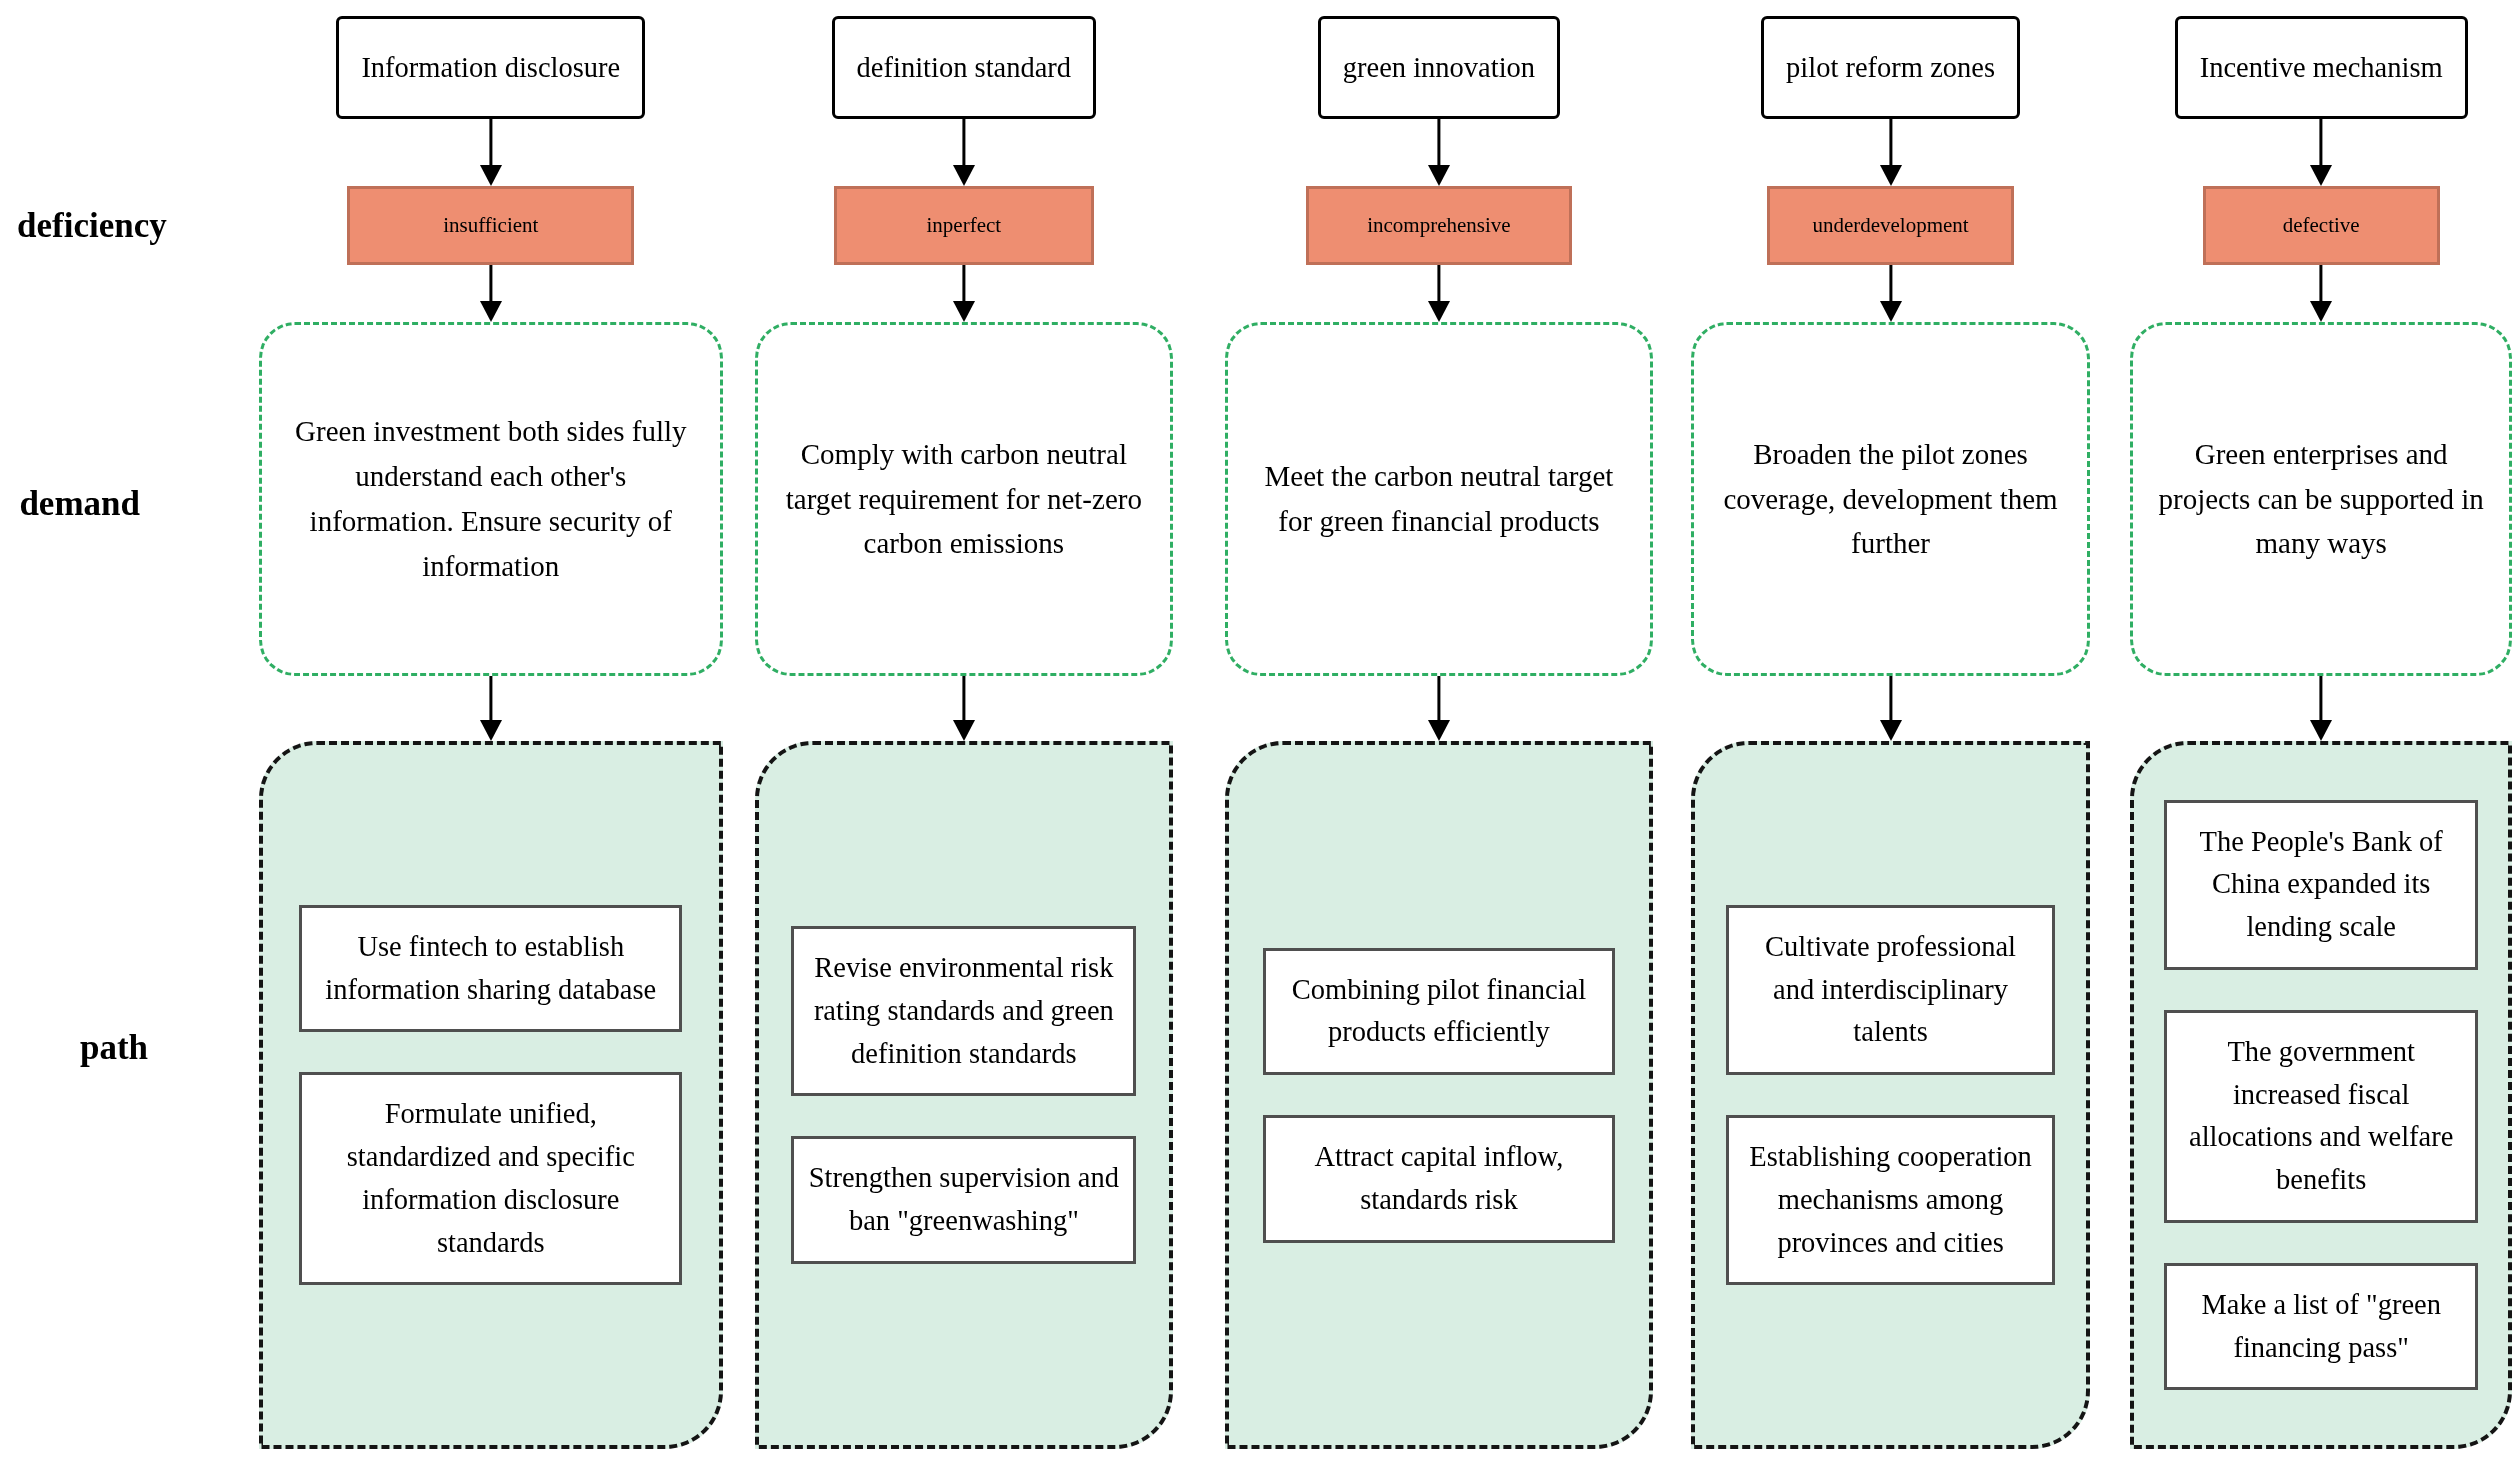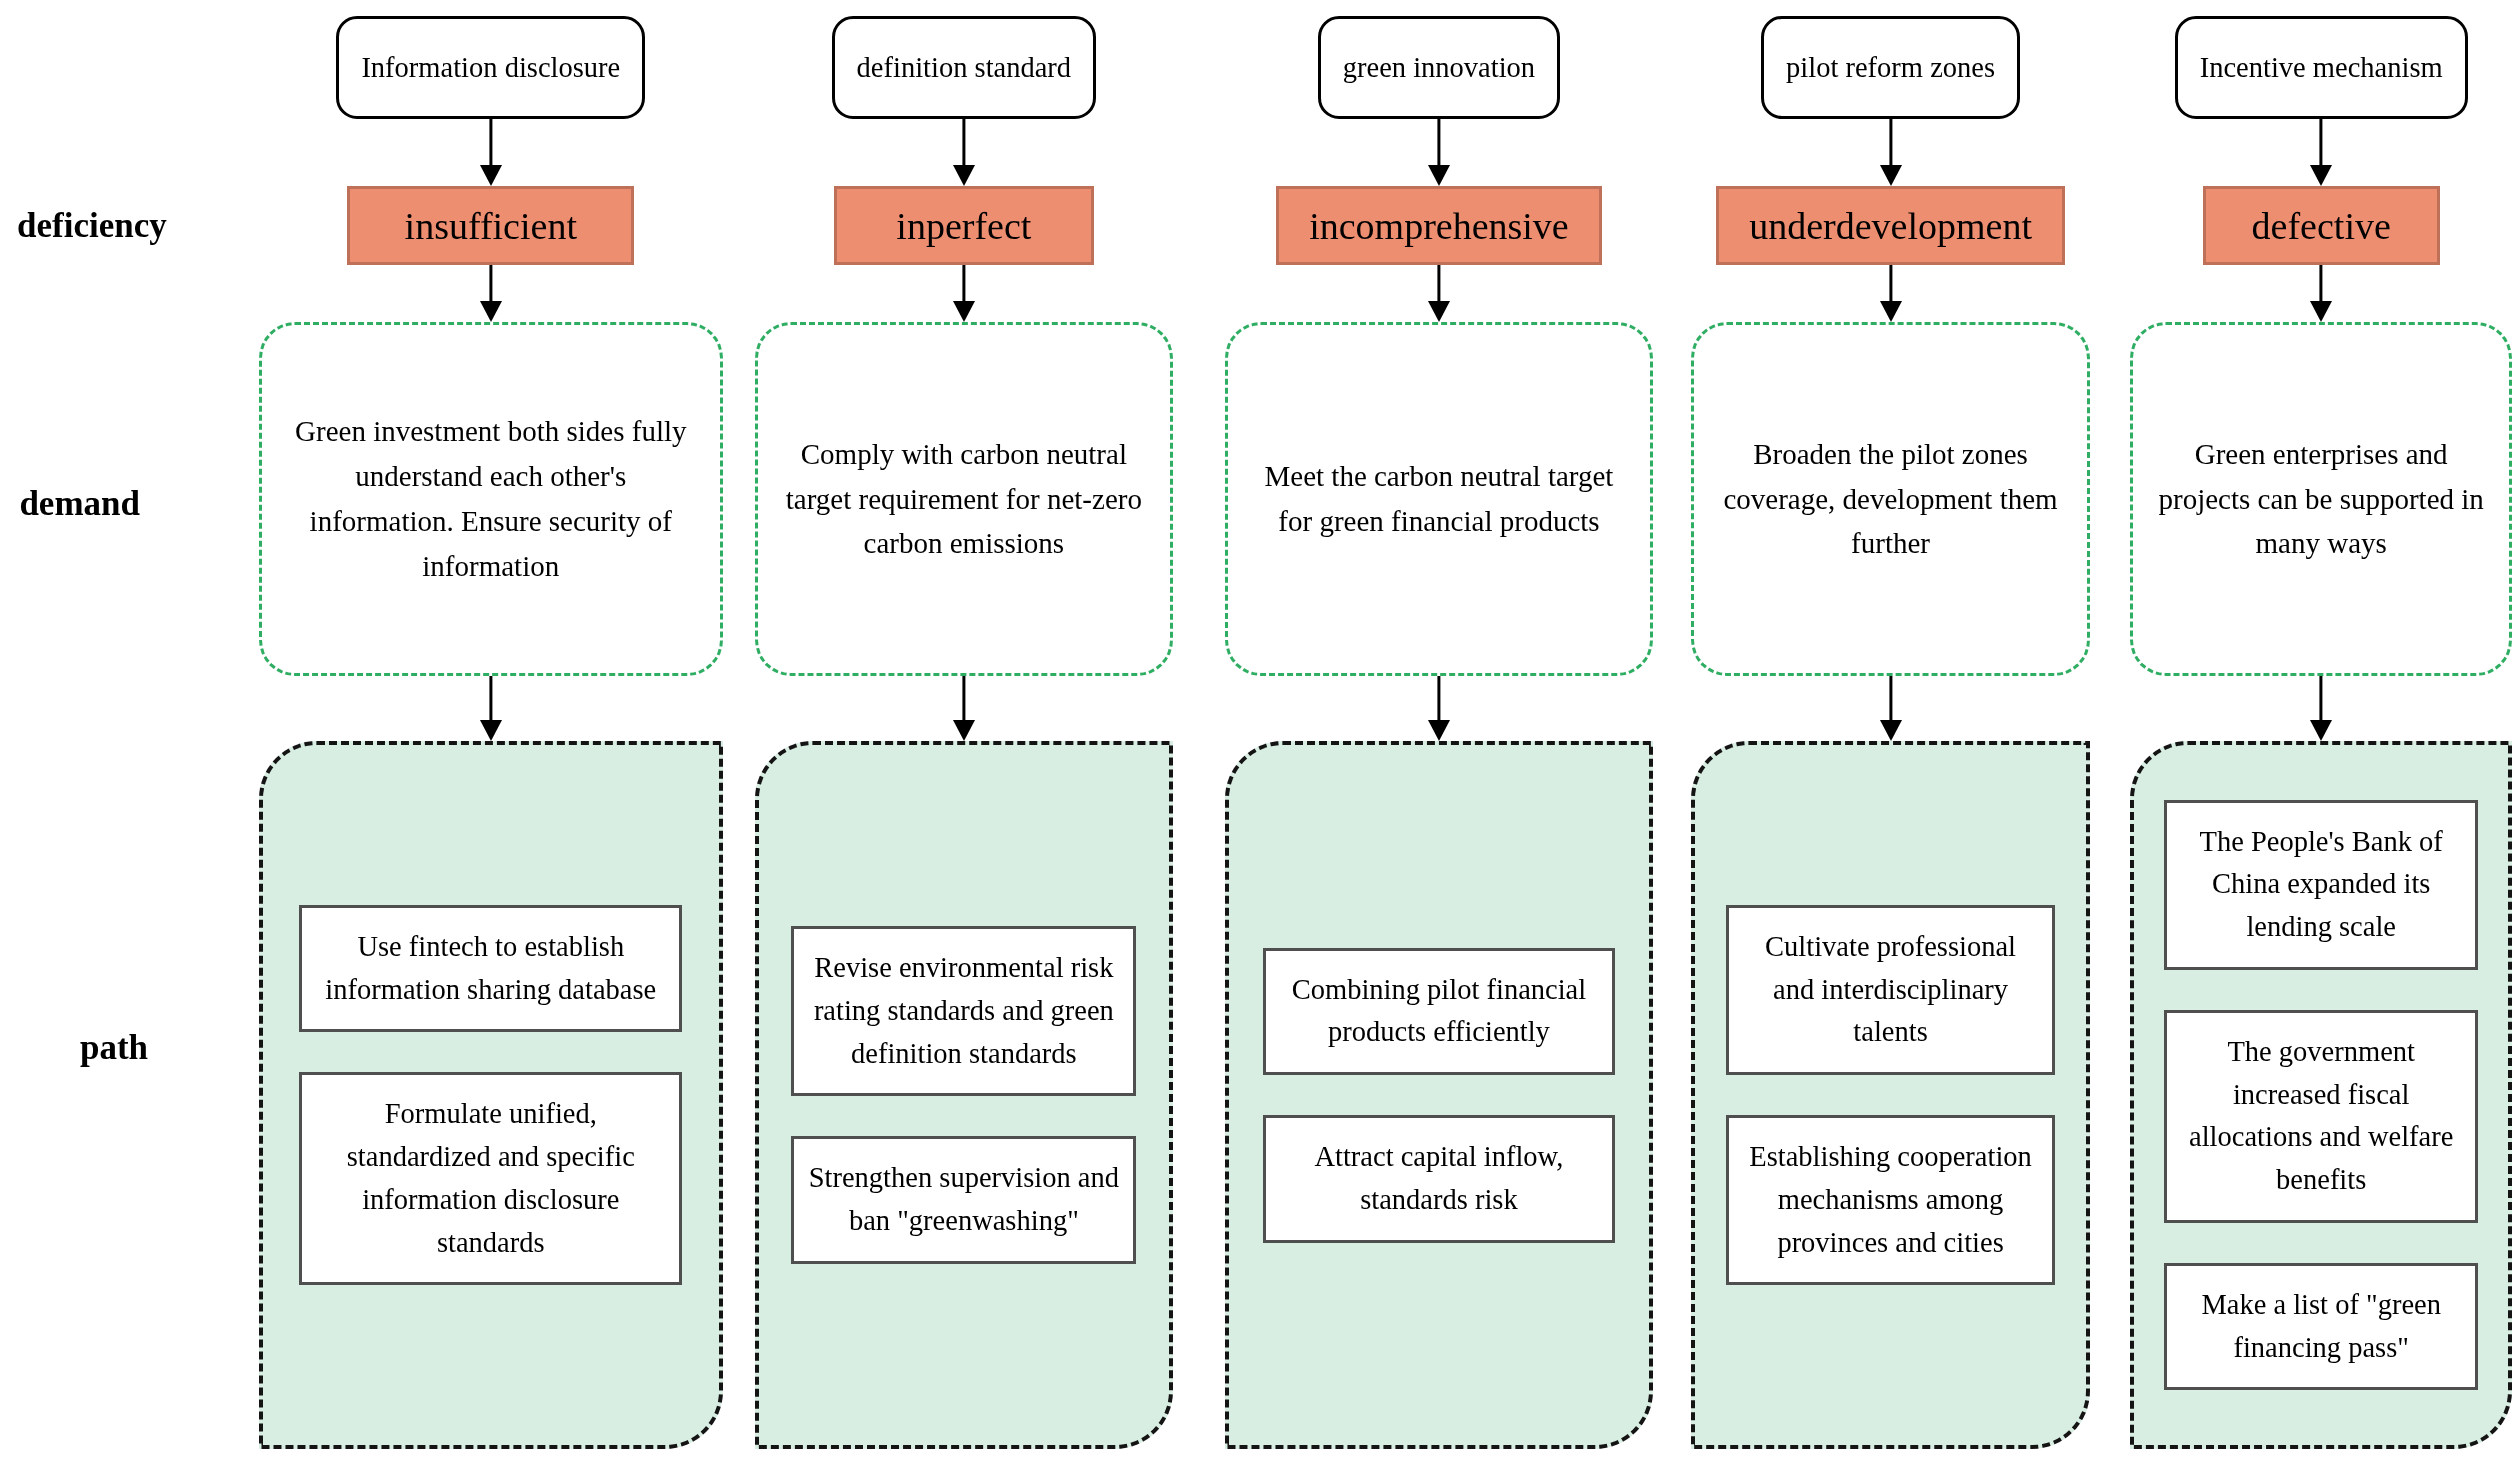--- a/index.html
+++ b/index.html
@@ -29,21 +29,21 @@
   .col:nth-child(1){width:464px;}
   .col:nth-child(2){width:419px;margin-left:32px;}
   .col:nth-child(3){width:428px;margin-left:52px;}
   .col:nth-child(4){width:400px;margin-left:38px;}
   .col:nth-child(5){width:382px;margin-left:40px;}
 
   .title-box{
     margin-top:16px;
     min-height:103px;
     display:flex;align-items:center;justify-content:center;
-    border:3.9px solid #000;border-radius:21px;
+    border:3.9px solid #000;border-radius:6px;
     padding:6.5px 22px;
     font-size:28.5px;line-height:1.45;text-align:center;
     background:#fff;
     max-width:92%;
   }
 
   .arrow{position:relative;width:100%;}
   .arrow.a1{height:67px;}
   .arrow.a2{height:57px;}
   .arrow.a3{height:65px;}
@@ -57,21 +57,21 @@
     border-left:11px solid transparent;border-right:11px solid transparent;
     border-top:21px solid #000;
   }
 
   .red-box{
     height:79px;min-width:62%;max-width:100%;
     display:flex;align-items:center;justify-content:center;
     background:var(--red-fill);
     border:3.9px solid var(--red-border);
     padding:0 30px;
-    font-size:38px;text-align:center;
+    font-size:21px;text-align:center;
   }
 
   .demand-box{
     width:100%;height:354px;
     border:3.9px dashed var(--green-dash);
     border-radius:36px;
     display:flex;align-items:center;justify-content:center;
     padding:13px 22px;
     font-size:29px;line-height:1.55;text-align:center;
     background:#fff;

